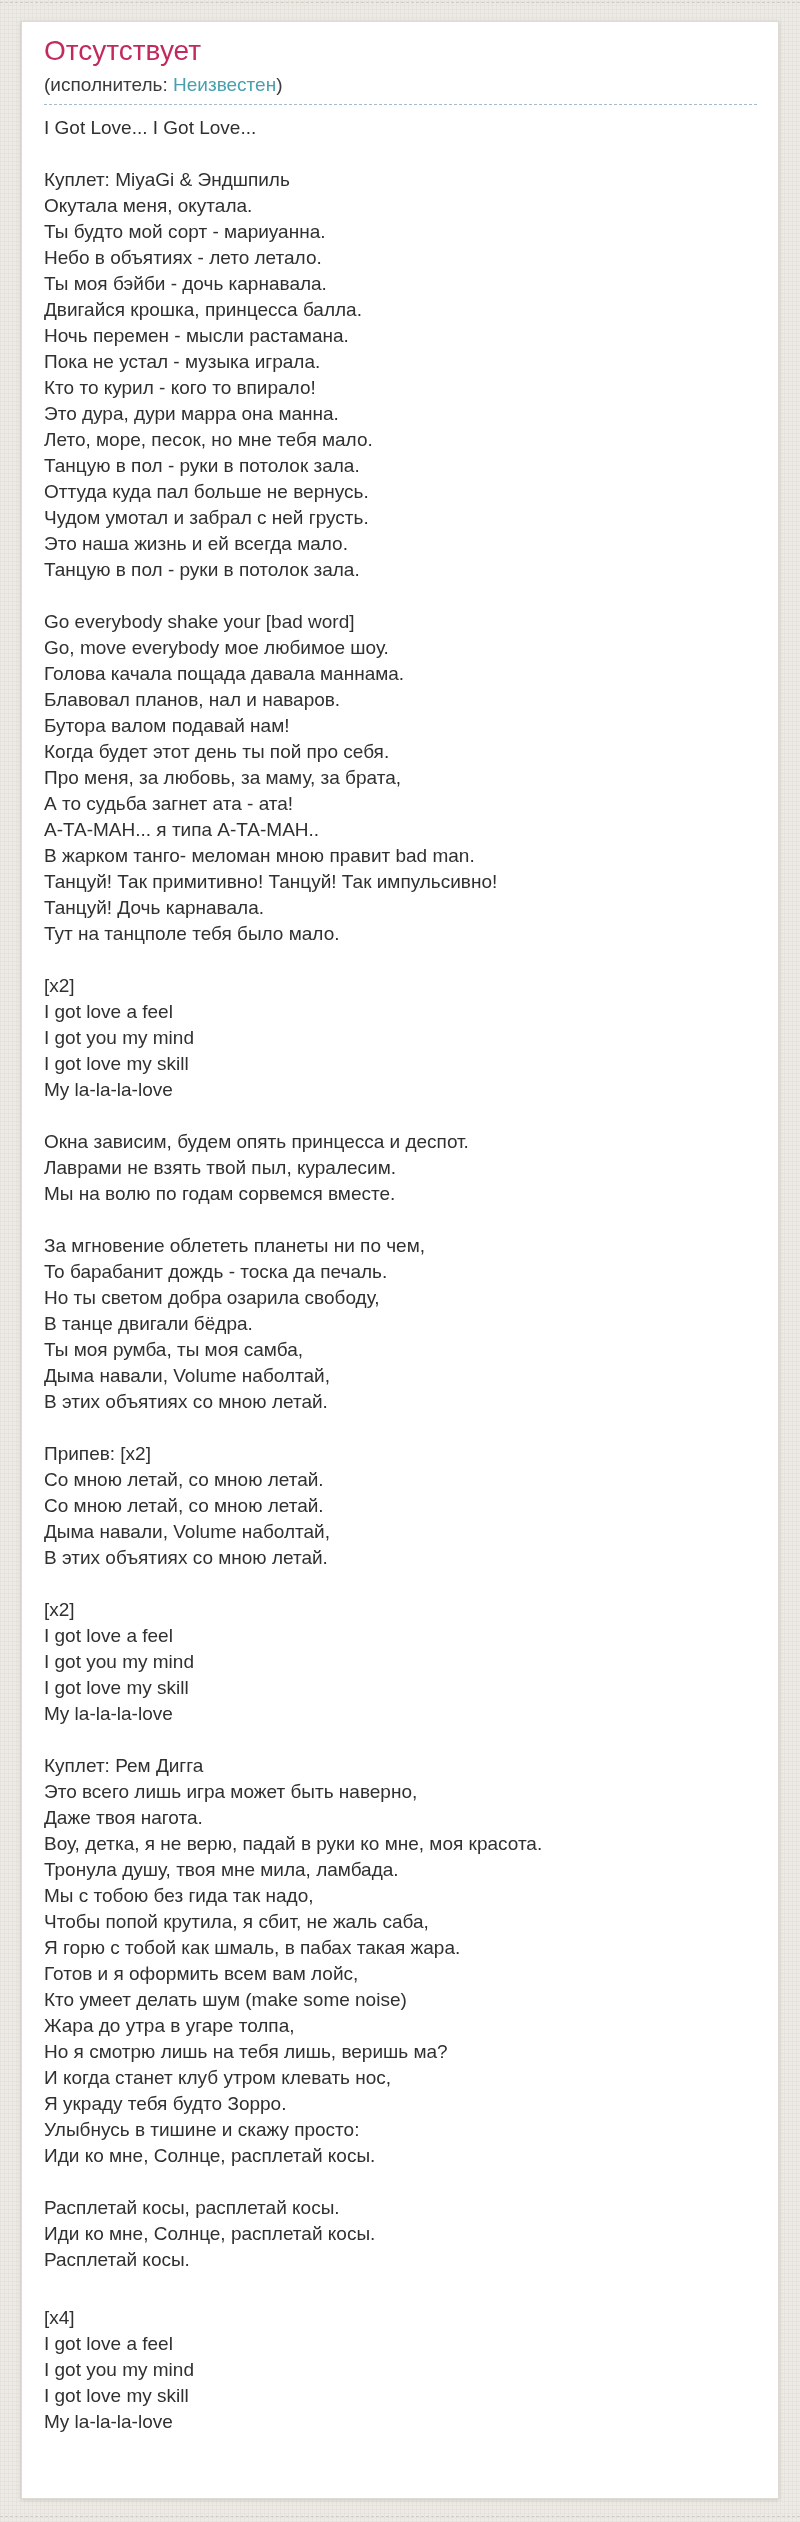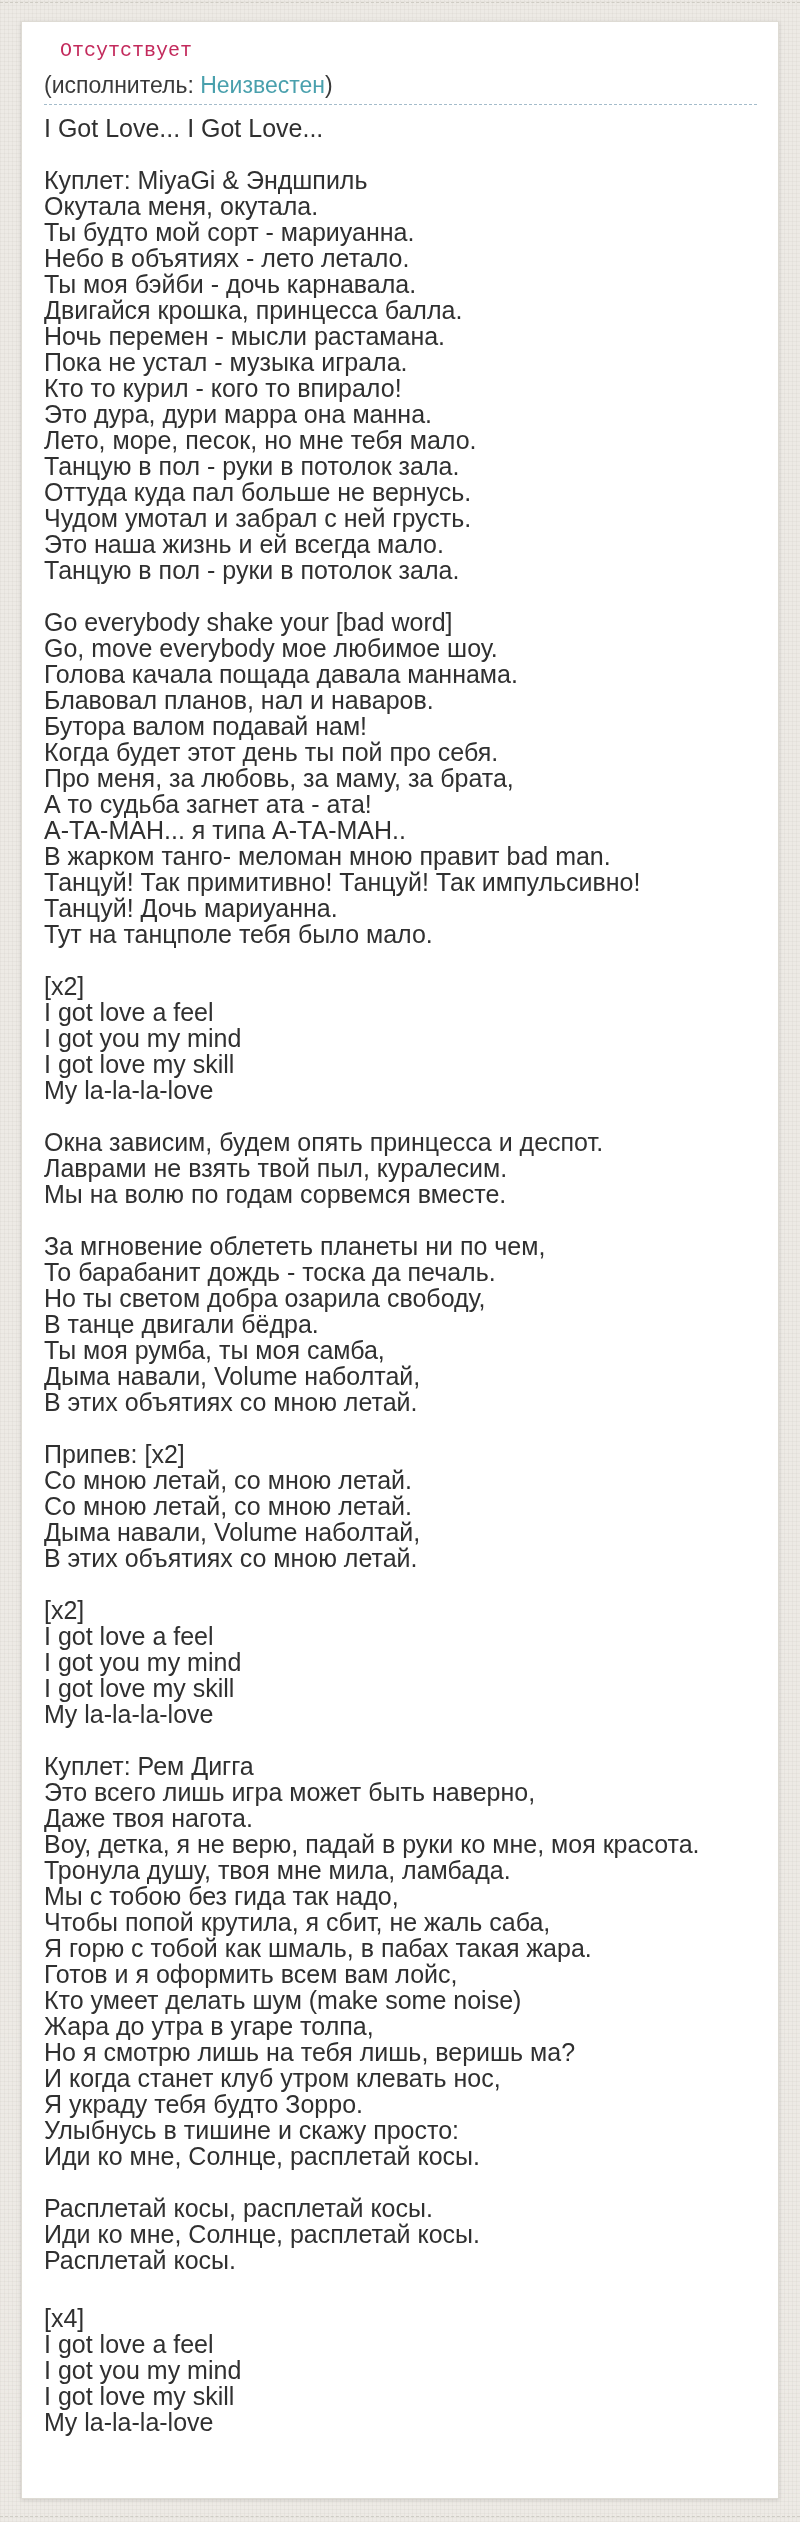--- a/index.html
+++ b/index.html
@@ -29,34 +29,33 @@
     background:var(--card-bg);
     border:1px solid #dedbd4;
     box-shadow:0 1px 4px rgba(0,0,0,0.14);
     padding:10px 21px 0 22px;
   }
   .header{
     padding:2px 0 9px 0;
     border-bottom:1px dashed var(--divider);
   }
   .song-title{
-    margin:0 0 7px 16px;
-    font-size:20px;line-height:34px;font-weight:400;
+    margin:0 0 7px 0;
+    font-size:28px;line-height:34px;font-weight:400;
     color:var(--title-color);
-    font-family:Liberation Mono, monospace;
   }
   .artist-line{
-    font-size:23px;line-height:20px;color:#3a3a3a;
+    font-size:19px;line-height:20px;color:#3a3a3a;
   }
   .artist-line a{
     color:var(--link-color);text-decoration:none;cursor:pointer;
   }
   .lyrics{
     padding-top:10px;
-    font-size:25px;line-height:26px;
+    font-size:19px;line-height:26px;
   }
   .stanza{margin:0 0 26px 0;}
   .stanza:last-child{margin-bottom:0;margin-top:32px;}
   .line{white-space:nowrap;}
 </style>
 </head>
 <body>
 
 <div class="bg-rule top"></div>
 <div class="bg-rule bottom"></div>
@@ -95,21 +94,21 @@
         <div class="line">Go, move everybody мое любимое шоу.</div>
         <div class="line">Голова качала пощада давала маннама.</div>
         <div class="line">Блавовал планов, нал и наваров.</div>
         <div class="line">Бутора валом подавай нам!</div>
         <div class="line">Когда будет этот день ты пой про себя.</div>
         <div class="line">Про меня, за любовь, за маму, за брата,</div>
         <div class="line">А то судьба загнет ата - ата!</div>
         <div class="line">А-ТА-МАН... я типа А-ТА-МАН..</div>
         <div class="line">В жарком танго- меломан мною правит bad man.</div>
         <div class="line">Танцуй! Так примитивно! Танцуй! Так импульсивно!</div>
-        <div class="line">Танцуй! Дочь мариуанна.</div>
+        <div class="line">Танцуй! Дочь карнавала.</div>
         <div class="line">Тут на танцполе тебя было мало.</div>
       </div>
       <div class="stanza">
         <div class="line">[x2]</div>
         <div class="line">I got love a feel</div>
         <div class="line">I got you my mind</div>
         <div class="line">I got love my skill</div>
         <div class="line">My la-la-la-love</div>
       </div>
       <div class="stanza">

